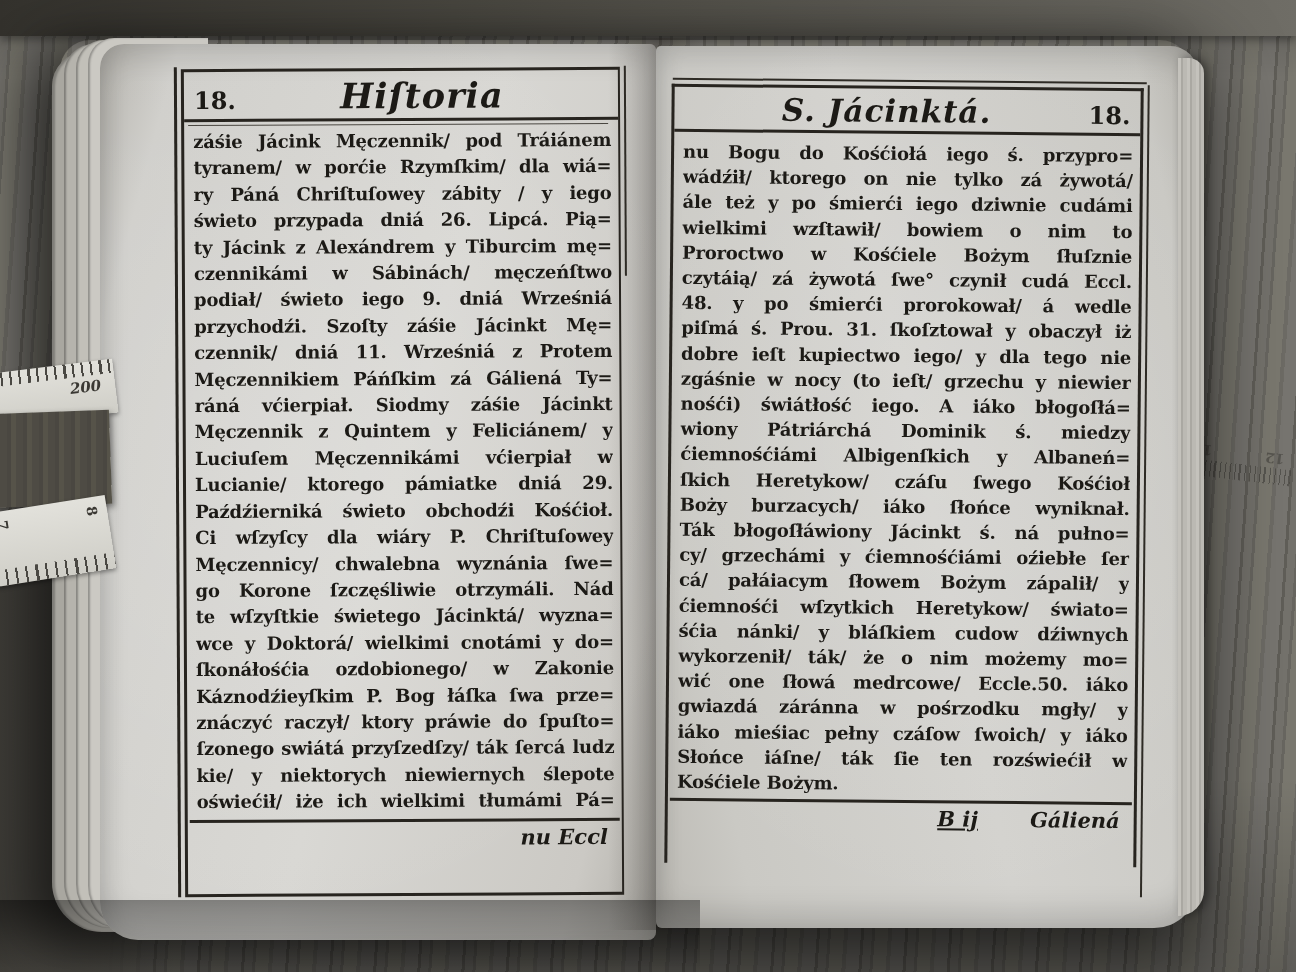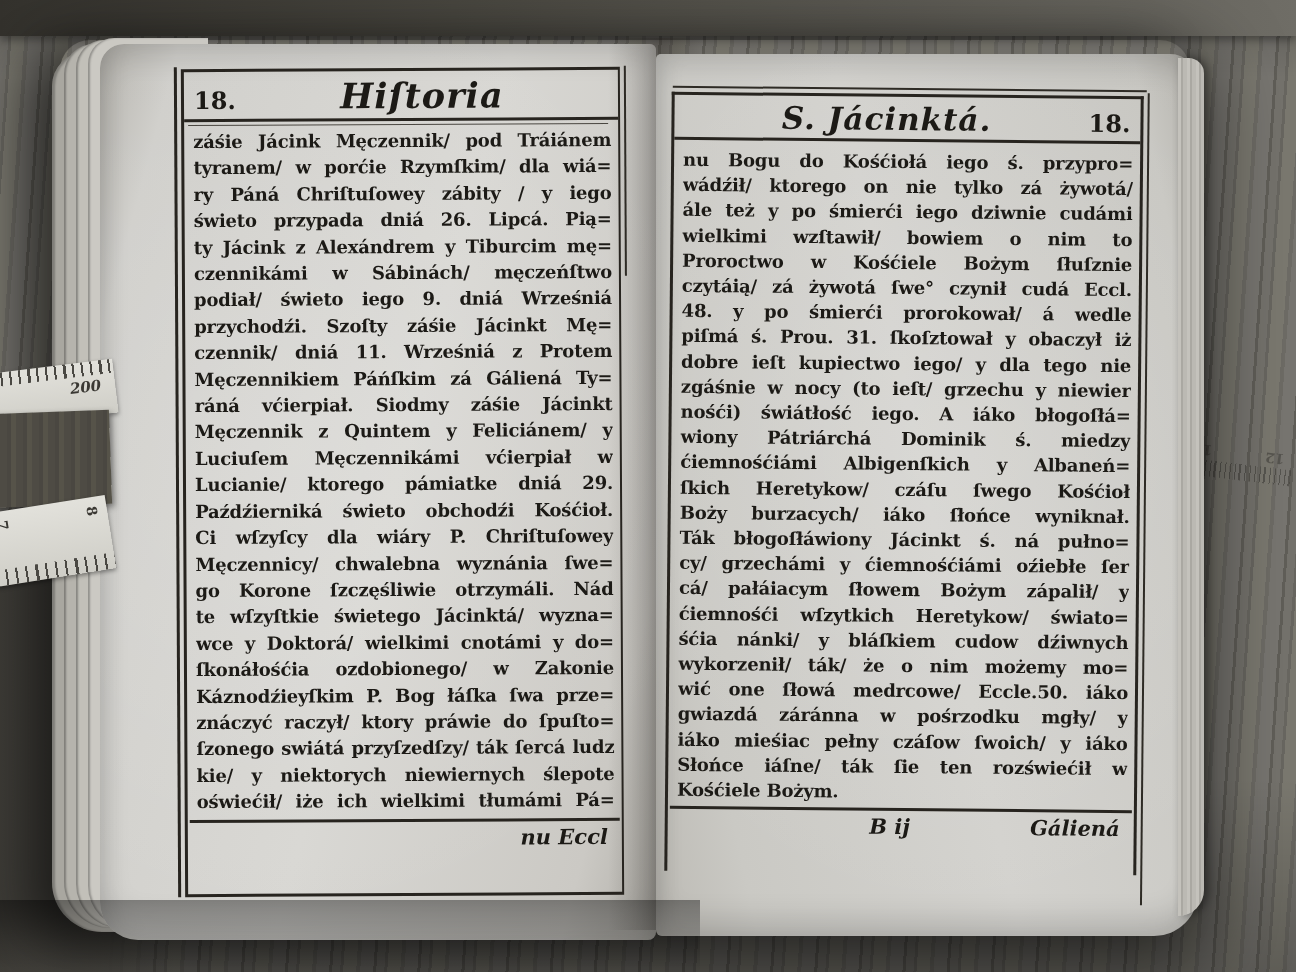--- a/index.html
+++ b/index.html
@@ -58,21 +58,21 @@
   .page{position:absolute;}
   .page-left{
     left:100px;top:44px;width:556px;height:896px;
     border-radius:24px 6px 8px 38px;
     background:
       radial-gradient(130% 90% at 35% 45%, rgba(255,255,255,.16), rgba(0,0,0,0) 60%),
       linear-gradient(105deg,#b4b2ac 0%,#cfceca 10%,#d8d7d3 52%,#cbc9c4 88%,#b0aea8 100%);
     box-shadow:inset 0 14px 26px rgba(0,0,0,.12), inset 0 -18px 30px rgba(0,0,0,.16);
   }
   .page-right{
-    left:656px;top:54px;width:542px;height:882px;
+    left:656px;top:46px;width:542px;height:882px;
     border-radius:5px 28px 44px 6px;
     background:
       radial-gradient(120% 90% at 55% 45%, rgba(255,255,255,.14), rgba(0,0,0,0) 60%),
       linear-gradient(258deg,#b2b0aa 0%,#c8c7c2 9%,#d3d2ce 50%,#cac9c4 86%,#bcbab4 100%);
     box-shadow:inset 0 14px 26px rgba(0,0,0,.12), inset 0 -16px 28px rgba(0,0,0,.15);
   }
   .gutter{
     position:absolute;left:608px;top:38px;width:96px;height:892px;
     background:linear-gradient(90deg, rgba(0,0,0,0) 0%, rgba(40,36,32,.20) 42%, rgba(40,36,32,.30) 55%, rgba(0,0,0,0) 100%);
   }
@@ -118,21 +118,21 @@
     letter-spacing:-0.2px;
     white-space:nowrap;overflow:hidden;
   }
   .page-left .line{line-height:26.4px;}
   .page-right .line{line-height:25.2px;}
   .page-right .textblock .line:last-child{text-align-last:left;}
   .endrule{border-top:3px solid #27241f;margin:4px 2px 0 2px;}
   .catchword-row{display:flex;padding:3px 14px 0 14px;font-size:21px;font-weight:bold;}
   .catchword-row .spacer{flex:1;}
   .catchword{font-style:italic;}
-  .signature{font-style:italic;margin-right:120px;}
+  .signature{font-style:italic;margin-right:52px;text-decoration:underline;}
   
   .ruler{position:absolute;left:-8px;top:366px;width:132px;height:250px;transform:rotate(1deg);}
   .ruler-seg{position:absolute;background:linear-gradient(180deg,#e2e1db,#cfcec7);box-shadow:0 2px 4px rgba(0,0,0,.4);}
   .ruler-top{left:0;top:0;width:122px;height:54px;transform:rotate(-8deg);}
   .ruler-top .ticks{
     height:14px;width:100%;
     background:repeating-linear-gradient(90deg,#4a4843 0 2px,transparent 2px 9px),
                repeating-linear-gradient(90deg,#4a4843 0 3px,transparent 3px 36px);
   }
   .ruler-top .label{display:block;text-align:right;padding:2px 14px 0 0;font-size:15px;font-weight:bold;font-style:italic;color:#3a3833;}

